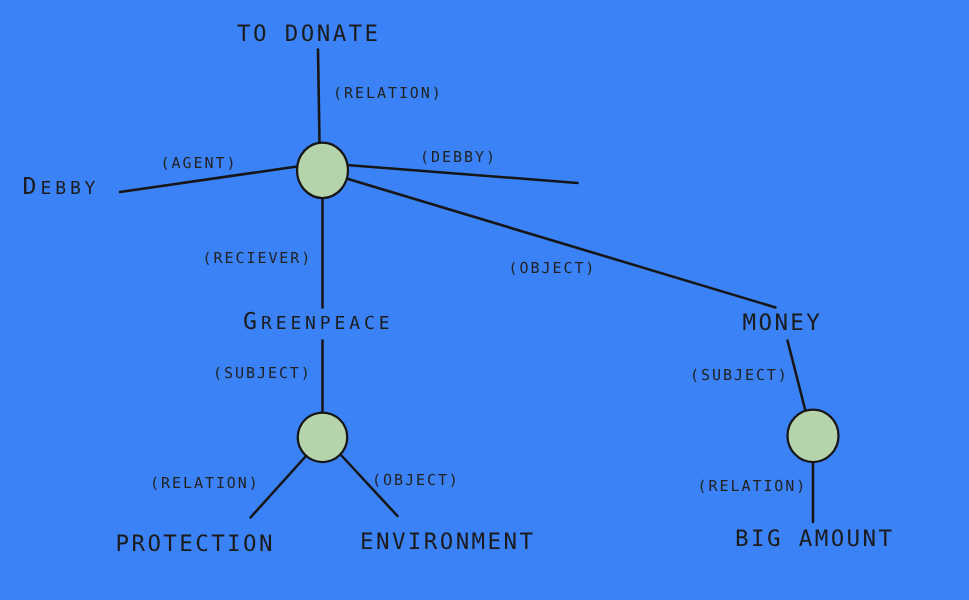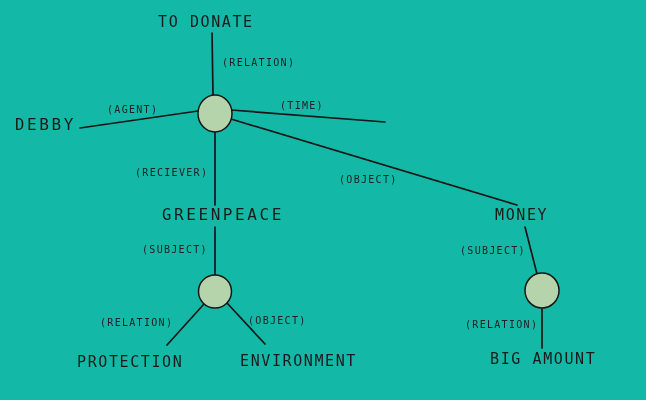--- a/index.html
+++ b/index.html
@@ -4,21 +4,21 @@
 <style>
   html, body {
     margin: 0;
     padding: 0;
     background: #ffffff;
   }
   .canvas {
     position: relative;
     width: 646px;
     height: 400px;
-    background: #14b8a6;
+    background: #3b82f6;
     overflow: hidden;
     font-family: "DejaVu Sans Mono", "Liberation Mono", monospace;
     color: #1b1b1b;
   }
   svg.graph {
     position: absolute;
     left: 0;
     top: 0;
     width: 646px;
     height: 400px;
@@ -37,21 +37,21 @@
     white-space: nowrap;
     line-height: 1;
     user-select: none;
   }
   .word {
     font-size: 15px;
     letter-spacing: 1.6px;
     color: #1b1b1b;
   }
   .word.firstcap {
-    font-size: 16px;
+    font-size: 12px;
     letter-spacing: 2.6px;
   }
   .word.firstcap::first-letter {
     font-size: 15.5px;
   }
   .rel {
     font-size: 10px;
     letter-spacing: 1.3px;
     color: #222222;
   }
@@ -82,21 +82,21 @@
   <div class="lbl word" style="left:158px; top:15px;">TO DONATE</div>
   <div class="lbl word firstcap" style="left:15px;  top:117px;">DEBBY</div>
   <div class="lbl word firstcap" style="left:162px; top:207px;">GREENPEACE</div>
   <div class="lbl word" style="left:495px; top:208px;">MONEY</div>
   <div class="lbl word" style="left:77px;  top:355px;">PROTECTION</div>
   <div class="lbl word" style="left:490px; top:352px;">BIG AMOUNT</div>
   <div class="lbl word" style="left:240px; top:354px;">ENVIRONMENT</div>
 
   <div class="lbl rel" style="left:222px; top:58px;">(RELATION)</div>
   <div class="lbl rel" style="left:107px; top:105px;text-align:center;">(AGENT)</div>
-  <div class="lbl rel" style="left:280px; top:101px;">(TIME)</div>
+  <div class="lbl rel" style="left:280px; top:101px;">(DEBBY)</div>
   <div class="lbl rel" style="left:135px; top:168px;">(RECIEVER)</div>
   <div class="lbl rel" style="left:339px; top:175px;">(OBJECT)</div>
   <div class="lbl rel" style="left:142px; top:245px;">(SUBJECT)</div>
   <div class="lbl rel" style="left:100px; top:318px;">(RELATION)</div>
   <div class="lbl rel" style="left:248px; top:316px;">(OBJECT)</div>
   <div class="lbl rel" style="left:460px; top:246px;">(SUBJECT)</div>
   <div class="lbl rel" style="left:465px; top:320px;">(RELATION)</div>
 
 </div>
 

